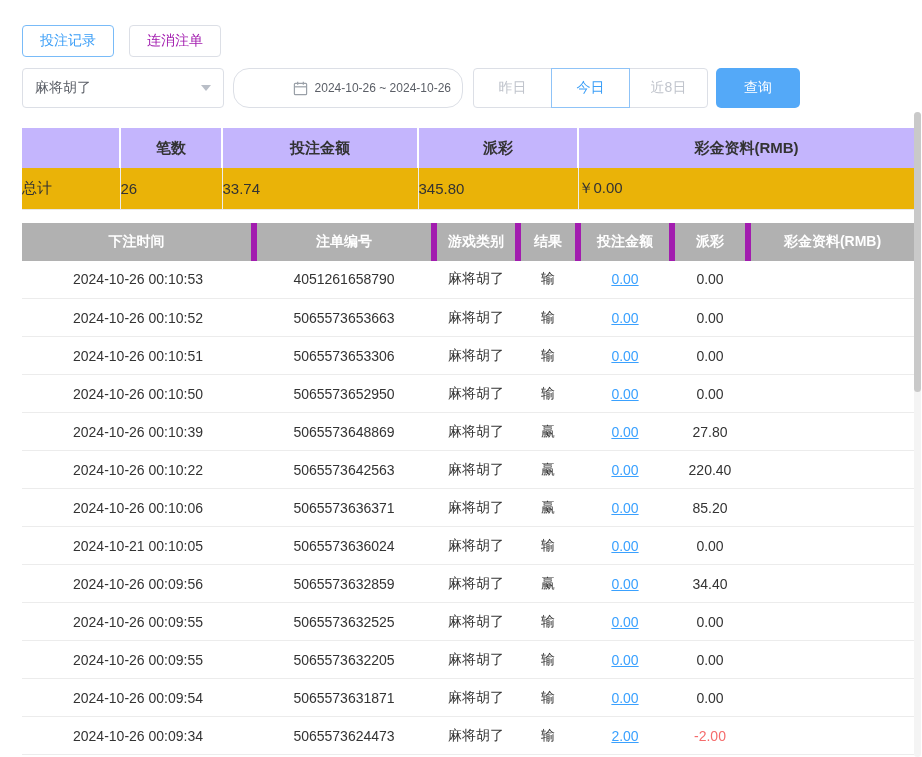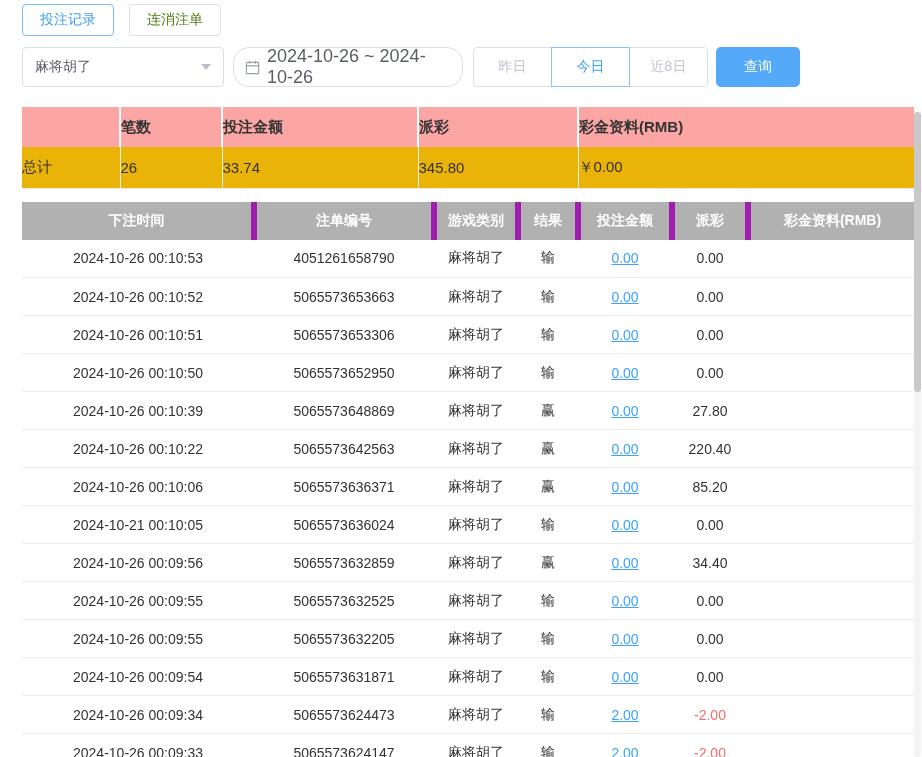--- a/index.html
+++ b/index.html
@@ -1,41 +1,41 @@
 <!DOCTYPE html>
 <html><head>
 <meta charset="utf-8">
 <style>
   * { margin: 0; padding: 0; box-sizing: border-box; font-family: "Liberation Sans", "DejaVu Sans", sans-serif; }
   html, body { background: #fff; }
   body { width: 922px; height: 757px; overflow: hidden; position: relative; }
-  .page { position: relative; width: 922px; height: 545px; padding: 4px 0 0 22px; }
+  .page { position: relative; width: 922px; height: 545px; padding: 25px 0 0 22px; }
 
   
   .tabs-row { display: flex; gap: 15px; align-items: center; }
   .tab-btn { height: 32px; padding: 0 17px; background: #fff; border-radius: 4px; font-size: 14px; cursor: pointer; }
   .tab-btn.active { border: 1px solid #79bbf8; color: #3b9ef7; }
-  .tab-btn.inactive { border: 1px solid #dcdfe6; color: #4d7c0f; text-align: right; }
+  .tab-btn.inactive { border: 1px solid #dcdfe6; color: #a21caf; text-align: right; }
 
   
   .filter-row { margin-top: 11px; display: flex; align-items: center; }
   .select-box { width: 202px; height: 40px; border: 1px solid #dcdfe6; border-radius: 4px; display: flex; align-items: center; justify-content: space-between; padding: 0 12px; font-size: 14px; color: #5a5e66; background: #fff; cursor: pointer; }
   .caret-down { width: 0; height: 0; border-left: 5px solid transparent; border-right: 5px solid transparent; border-top: 6px solid #b9bec7; }
-  .date-box { margin-left: 9px; width: 230px; height: 40px; border: 1px solid #dcdfe6; border-radius: 16px; display: flex; align-items: center; gap: 7px; padding: 0 11px; font-size: 18px; color: #5a5e66; background: #fff; cursor: pointer; }
+  .date-box { margin-left: 9px; width: 230px; height: 40px; border: 1px solid #dcdfe6; border-radius: 16px; display: flex; align-items: center; gap: 7px; padding: 0 11px; font-size: 12px; color: #5a5e66; background: #fff; cursor: pointer; justify-content: flex-end; }
   .quick-group { margin-left: 10px; display: flex; }
   .quick-btn { height: 40px; width: 79px; background: #fff; border: 1px solid #dcdfe6; font-size: 14px; color: #c0c4cc; margin-left: -1px; cursor: pointer; position: relative; }
   .quick-btn:first-child { margin-left: 0; border-radius: 4px 0 0 4px; }
   .quick-btn:last-child { border-radius: 0 4px 4px 0; }
   .quick-btn.active { color: #3b9ef7; border-color: #8fc3f7; z-index: 1; }
   .query-btn { margin-left: 8px; width: 84px; height: 40px; background: #54a9f8; border: none; border-radius: 5px; color: #fff; font-size: 14px; cursor: pointer; }
 
   
   table { border-collapse: collapse; table-layout: fixed; }
   .summary-table { margin-top: 20px; width: 892px; }
-  .summary-table th { background: #fca5a5; height: 40px; font-size: 15px; font-weight: bold; color: #333; text-align: left; border-right: 2px solid #fff; }
+  .summary-table th { background: #c4b5fd; height: 40px; font-size: 15px; font-weight: bold; color: #333; text-align: center; border-right: 2px solid #fff; }
   .summary-table th:last-child { border-right: none; }
   .summary-table td { height: 41px; font-size: 15px; color: #333; text-align: left; background: #eab308; border-bottom: 1px solid #e8e8e8; border-right: 1px solid #ededed; }
   .summary-table td:last-child { border-right: none; }
 
   
   .bet-table { margin-top: 13px; width: 892px; }
   .bet-table th { background: #b1b1b1; color: #fff; height: 38px; font-size: 14px; font-weight: bold; text-align: center; border-right: 6px solid #a21caf; }
   .bet-table th:last-child { border-right: none; }
   .bet-table td { height: 38px; font-size: 14px; color: #333; text-align: center; background: #fff; border-bottom: 1px solid #ececec; white-space: nowrap; overflow: hidden; }
   .amount-link { color: #3aa1ff; text-decoration: underline; cursor: pointer; }

